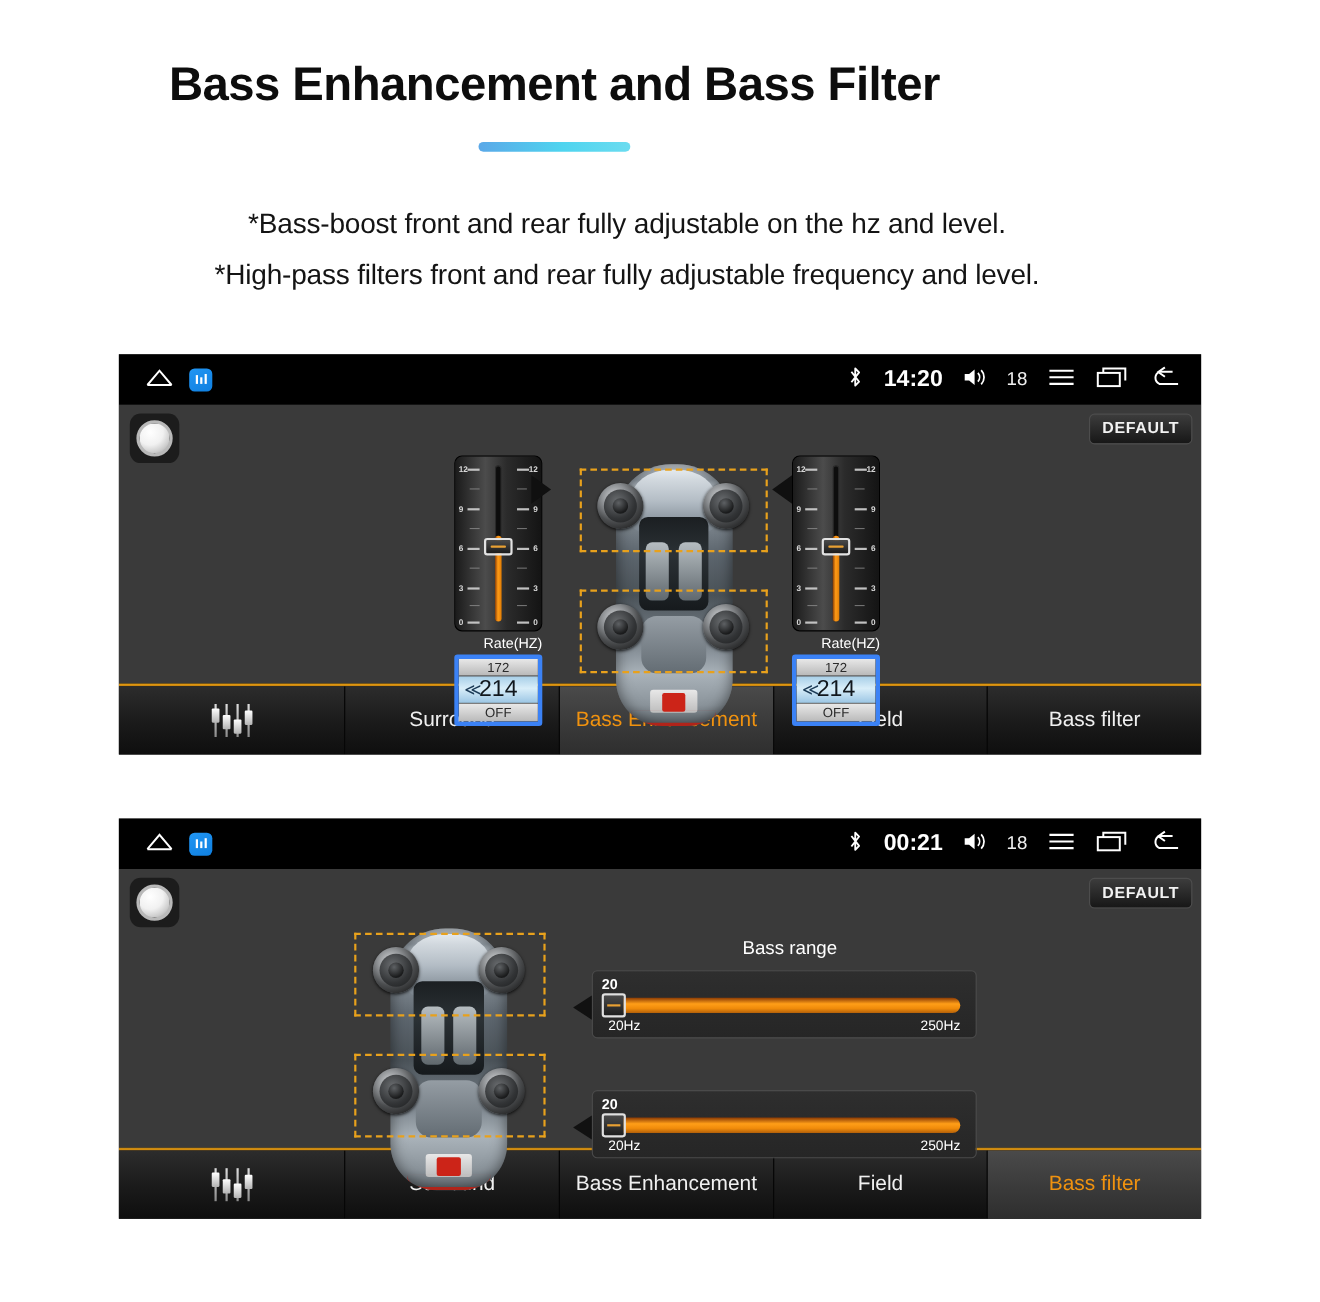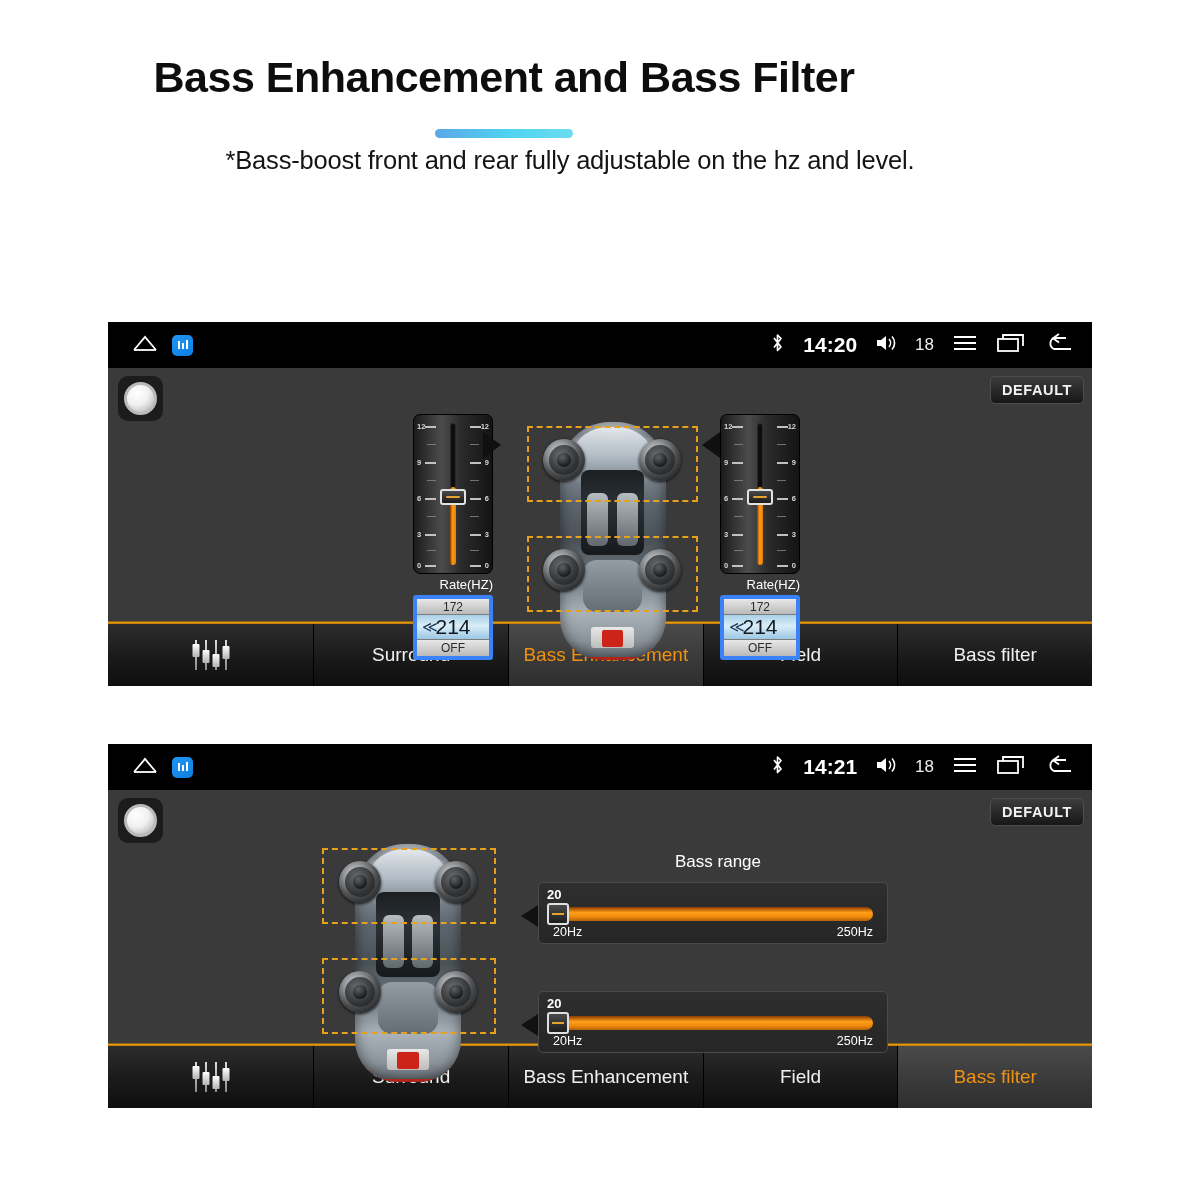--- a/index.html
+++ b/index.html
@@ -15,21 +15,21 @@
   .page-title {
     font-size: 43px; font-weight: bold; color: #0d0d0d;
     letter-spacing: -0.5px; line-height: 1.1;
     font-family: "Liberation Sans", sans-serif;
   }
   .title-rule {
     width: 138px; height: 9px; margin: 28px auto 0;
     border-radius: 5px;
     background: linear-gradient(90deg, #5aa8e8 0%, #4fd4ef 55%, #6bdcf0 100%);
   }
-  .bullets { padding-left: 132px; }
+  .bullets { margin-top: 44px; padding-left: 132px; }
   .bullet-line {
     font-size: 25.5px; color: #141414; line-height: 1.78;
     letter-spacing: -0.2px;
     font-family: "Liberation Sans", sans-serif;
   }
 
   
   .device {
     position: absolute; left: 108px; width: 984px; height: 364px;
     background: #3a3a3a; overflow: hidden;
@@ -299,20 +299,21 @@
   }
 </style>
 </head>
 <body>
 
 <div class="page-header">
   <div class="page-title">Bass Enhancement and Bass Filter</div>
   <div class="title-rule"></div>
   <div class="bullets">
     <div class="bullet-line">*Bass-boost front and rear fully adjustable on the hz and level.</div>
+    <div class="bullet-line">*High-pass filters front and rear fully adjustable frequency and level.</div>
   </div>
 </div>
 
 <div class="device" id="device-1">
 
   <div class="statusbar">
     <div class="sb-left">
       <span class="ico">
         <svg width="26" height="18" viewBox="0 0 26 18">
             <path d="M2 16 L13 3 L24 16" fill="none" stroke="#fff" stroke-width="1.8"></path>
@@ -532,21 +533,21 @@
           <rect x="10" y="2" width="2" height="9" fill="#fff"></rect>
         </svg>
       </span>
     </div>
     <div class="sb-right">
       <span class="ico">
         <svg width="15" height="22" viewBox="0 0 15 22">
             <path d="M4 6 L11 15 L7.5 18.5 L7.5 3 L11 6.5 L4 15.5" fill="none" stroke="#fff" stroke-width="1.7" stroke-linejoin="round"></path>
           </svg>
       </span>
-      <span class="clock">14:21</span>
+      <span class="clock">00:21</span>
       <span class="ico">
         <svg width="22" height="20" viewBox="0 0 22 20">
             <path d="M2 7 L6 7 L11 3 L11 17 L6 13 L2 13 Z" fill="#fff"></path>
             <path d="M14 6 A6 6 0 0 1 14 14" fill="none" stroke="#fff" stroke-width="1.6"></path>
             <path d="M17 3.5 A9.5 9.5 0 0 1 17 16.5" fill="none" stroke="#fff" stroke-width="1.6"></path>
           </svg>
       </span>
       <span class="vol-num">18</span>
       <span class="ico">
         <svg width="26" height="20" viewBox="0 0 26 20">

